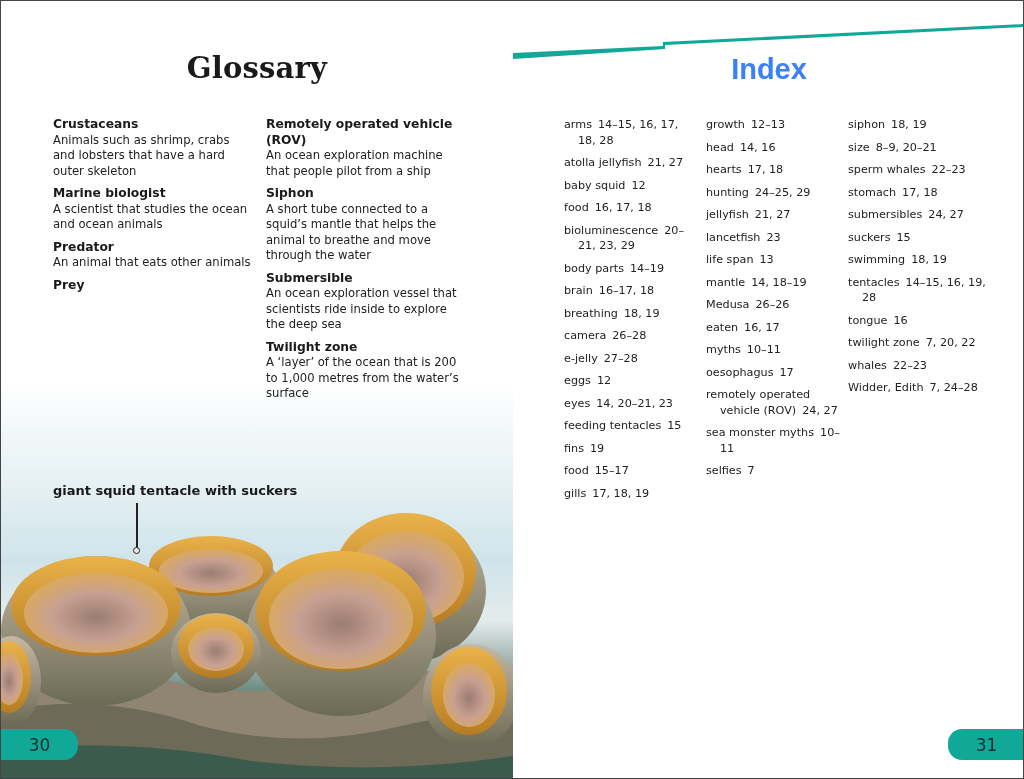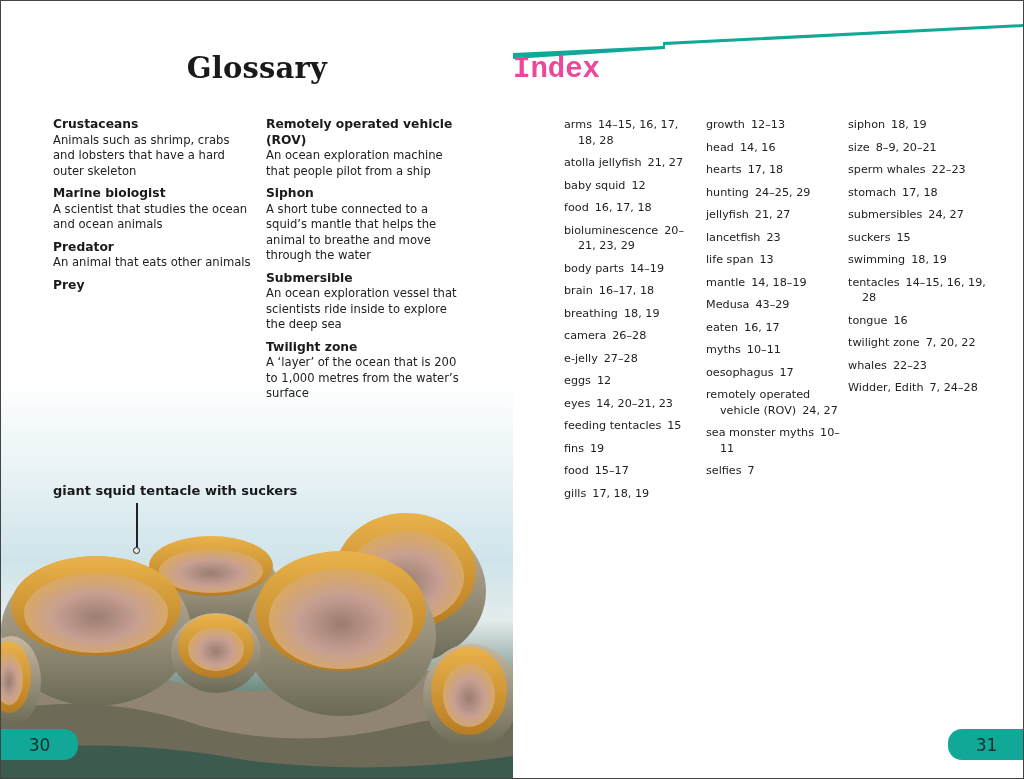--- a/index.html
+++ b/index.html
@@ -24,21 +24,21 @@
     .caption-line { position: absolute; left: 135px; top: 502px; width: 1.5px; height: 45px; background: #222; }
     .caption-dot { position: absolute; left: 132px; top: 546px; width: 7px; height: 7px; border-radius: 50%; border: 1.5px solid #222; background: #f0e8dc; }
 
     .page-num { position: absolute; height: 31px; background: #12a898; color: #15302c; font-size: 17px; display: flex; align-items: center; justify-content: center; }
     .page-num.left { left: 0; top: 728px; width: 77px; border-radius: 0 14px 14px 0; }
     .page-num.right { right: 0; top: 728px; width: 77px; border-radius: 14px 0 0 14px; }
 
     
     .page-right { position: absolute; left: 512px; top: 0; width: 512px; height: 779px; background: #fff; }
     .teal-stripe { position: absolute; left: 0; top: 0; }
-    .index-title { position: absolute; left: 0; top: 52px; width: 512px; font-family: Liberation Mono, monospace; font-weight: bold; font-size: 29px; color: #ec4899; }
+    .index-title { position: absolute; left: 0; top: 52px; width: 512px; text-align: center; font-family: Liberation Sans, sans-serif; font-weight: bold; font-size: 29px; color: #3b82f6; }
     .idx-col { position: absolute; top: 116px; }
     .idx-col.c1 { left: 51px; width: 135px; }
     .idx-col.c2 { left: 193px; width: 135px; }
     .idx-col.c3 { left: 335px; width: 140px; }
     .idx-entry { font-size: 11.2px; line-height: 15.5px; color: #222; margin-bottom: 7px; padding-left: 14px; text-indent: -14px; }
     .idx-entry .pages { margin-left: 6px; }
   </style>
 </head>
 <body>
 
@@ -188,21 +188,21 @@
 
     <div class="idx-col c2">
       <div class="idx-entry"><span>growth</span><span class="pages">12–13</span></div>
       <div class="idx-entry"><span>head</span><span class="pages">14, 16</span></div>
       <div class="idx-entry"><span>hearts</span><span class="pages">17, 18</span></div>
       <div class="idx-entry"><span>hunting</span><span class="pages">24–25, 29</span></div>
       <div class="idx-entry"><span>jellyfish</span><span class="pages">21, 27</span></div>
       <div class="idx-entry"><span>lancetfish</span><span class="pages">23</span></div>
       <div class="idx-entry"><span>life span</span><span class="pages">13</span></div>
       <div class="idx-entry"><span>mantle</span><span class="pages">14, 18–19</span></div>
-      <div class="idx-entry"><span>Medusa</span><span class="pages">43–29</span></div>
+      <div class="idx-entry"><span>Medusa</span><span class="pages">26–26</span></div>
       <div class="idx-entry"><span>eaten</span><span class="pages">16, 17</span></div>
       <div class="idx-entry"><span>myths</span><span class="pages">10–11</span></div>
       <div class="idx-entry"><span>oesophagus</span><span class="pages">17</span></div>
       <div class="idx-entry"><span>remotely operated vehicle (ROV)</span><span class="pages">24, 27</span></div>
       <div class="idx-entry"><span>sea monster myths</span><span class="pages">10–11</span></div>
       <div class="idx-entry"><span>selfies</span><span class="pages">7</span></div>
     </div>
 
     <div class="idx-col c3">
       <div class="idx-entry"><span>siphon</span><span class="pages">18, 19</span></div>

